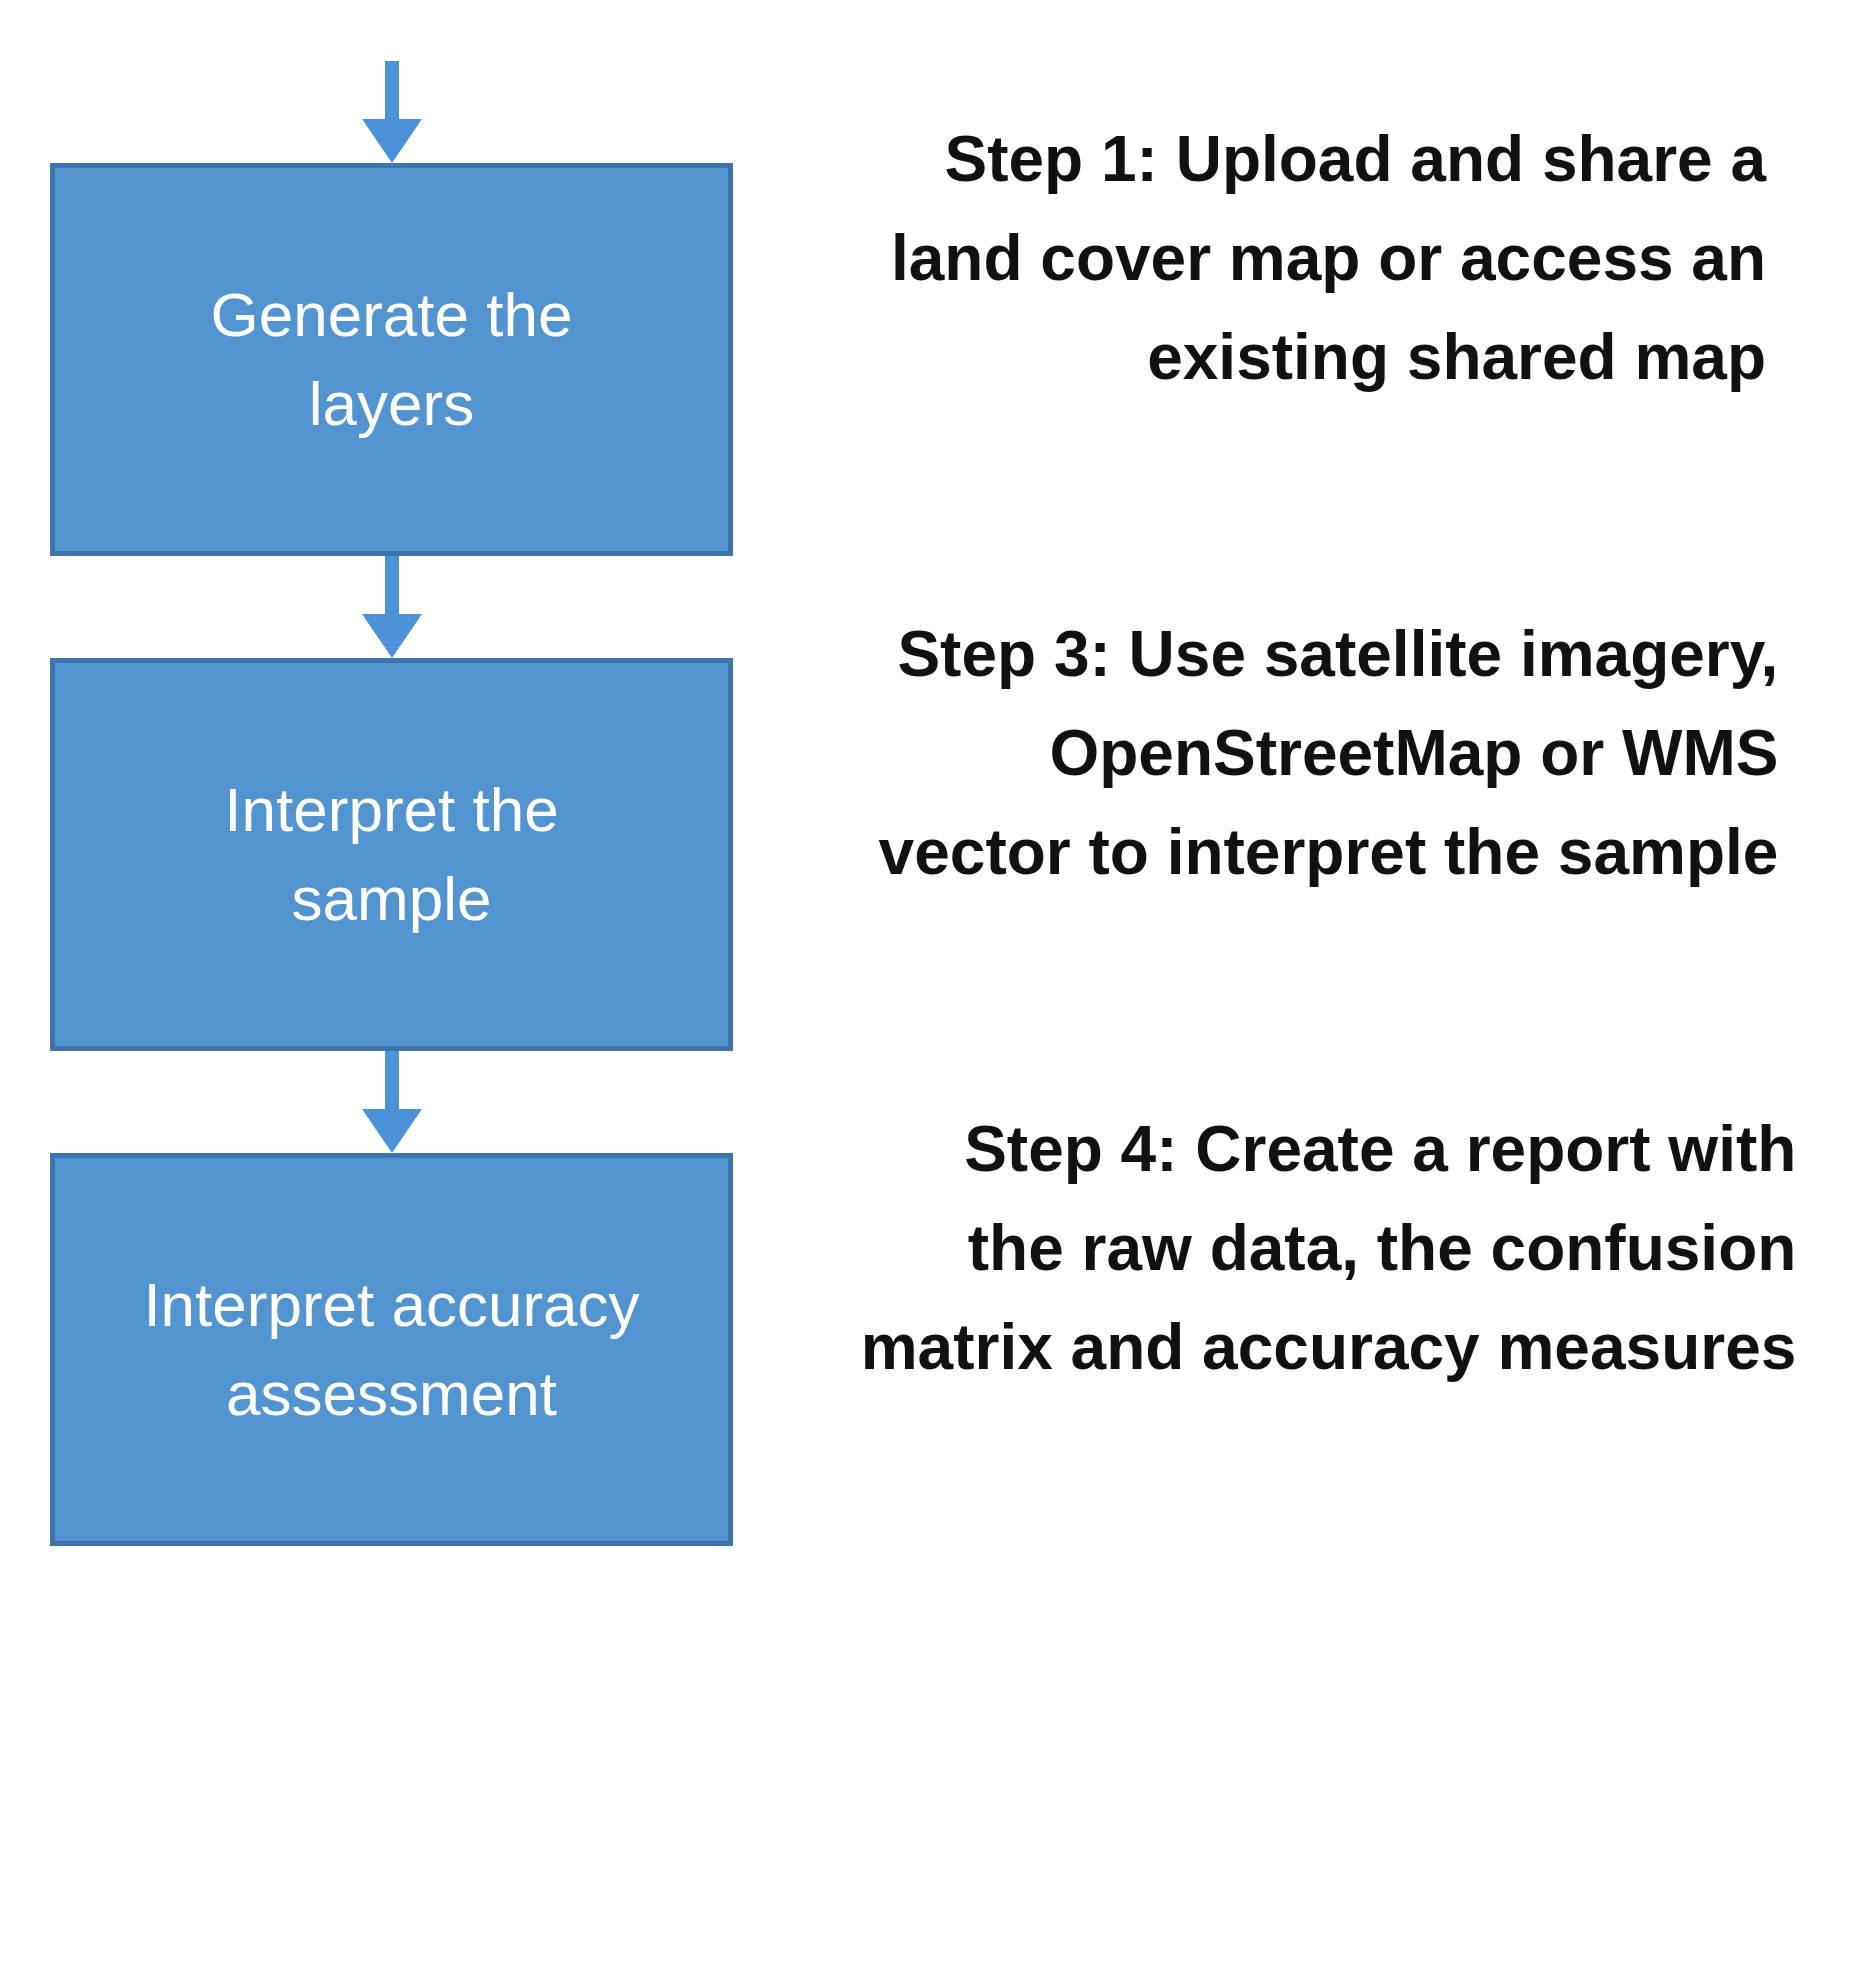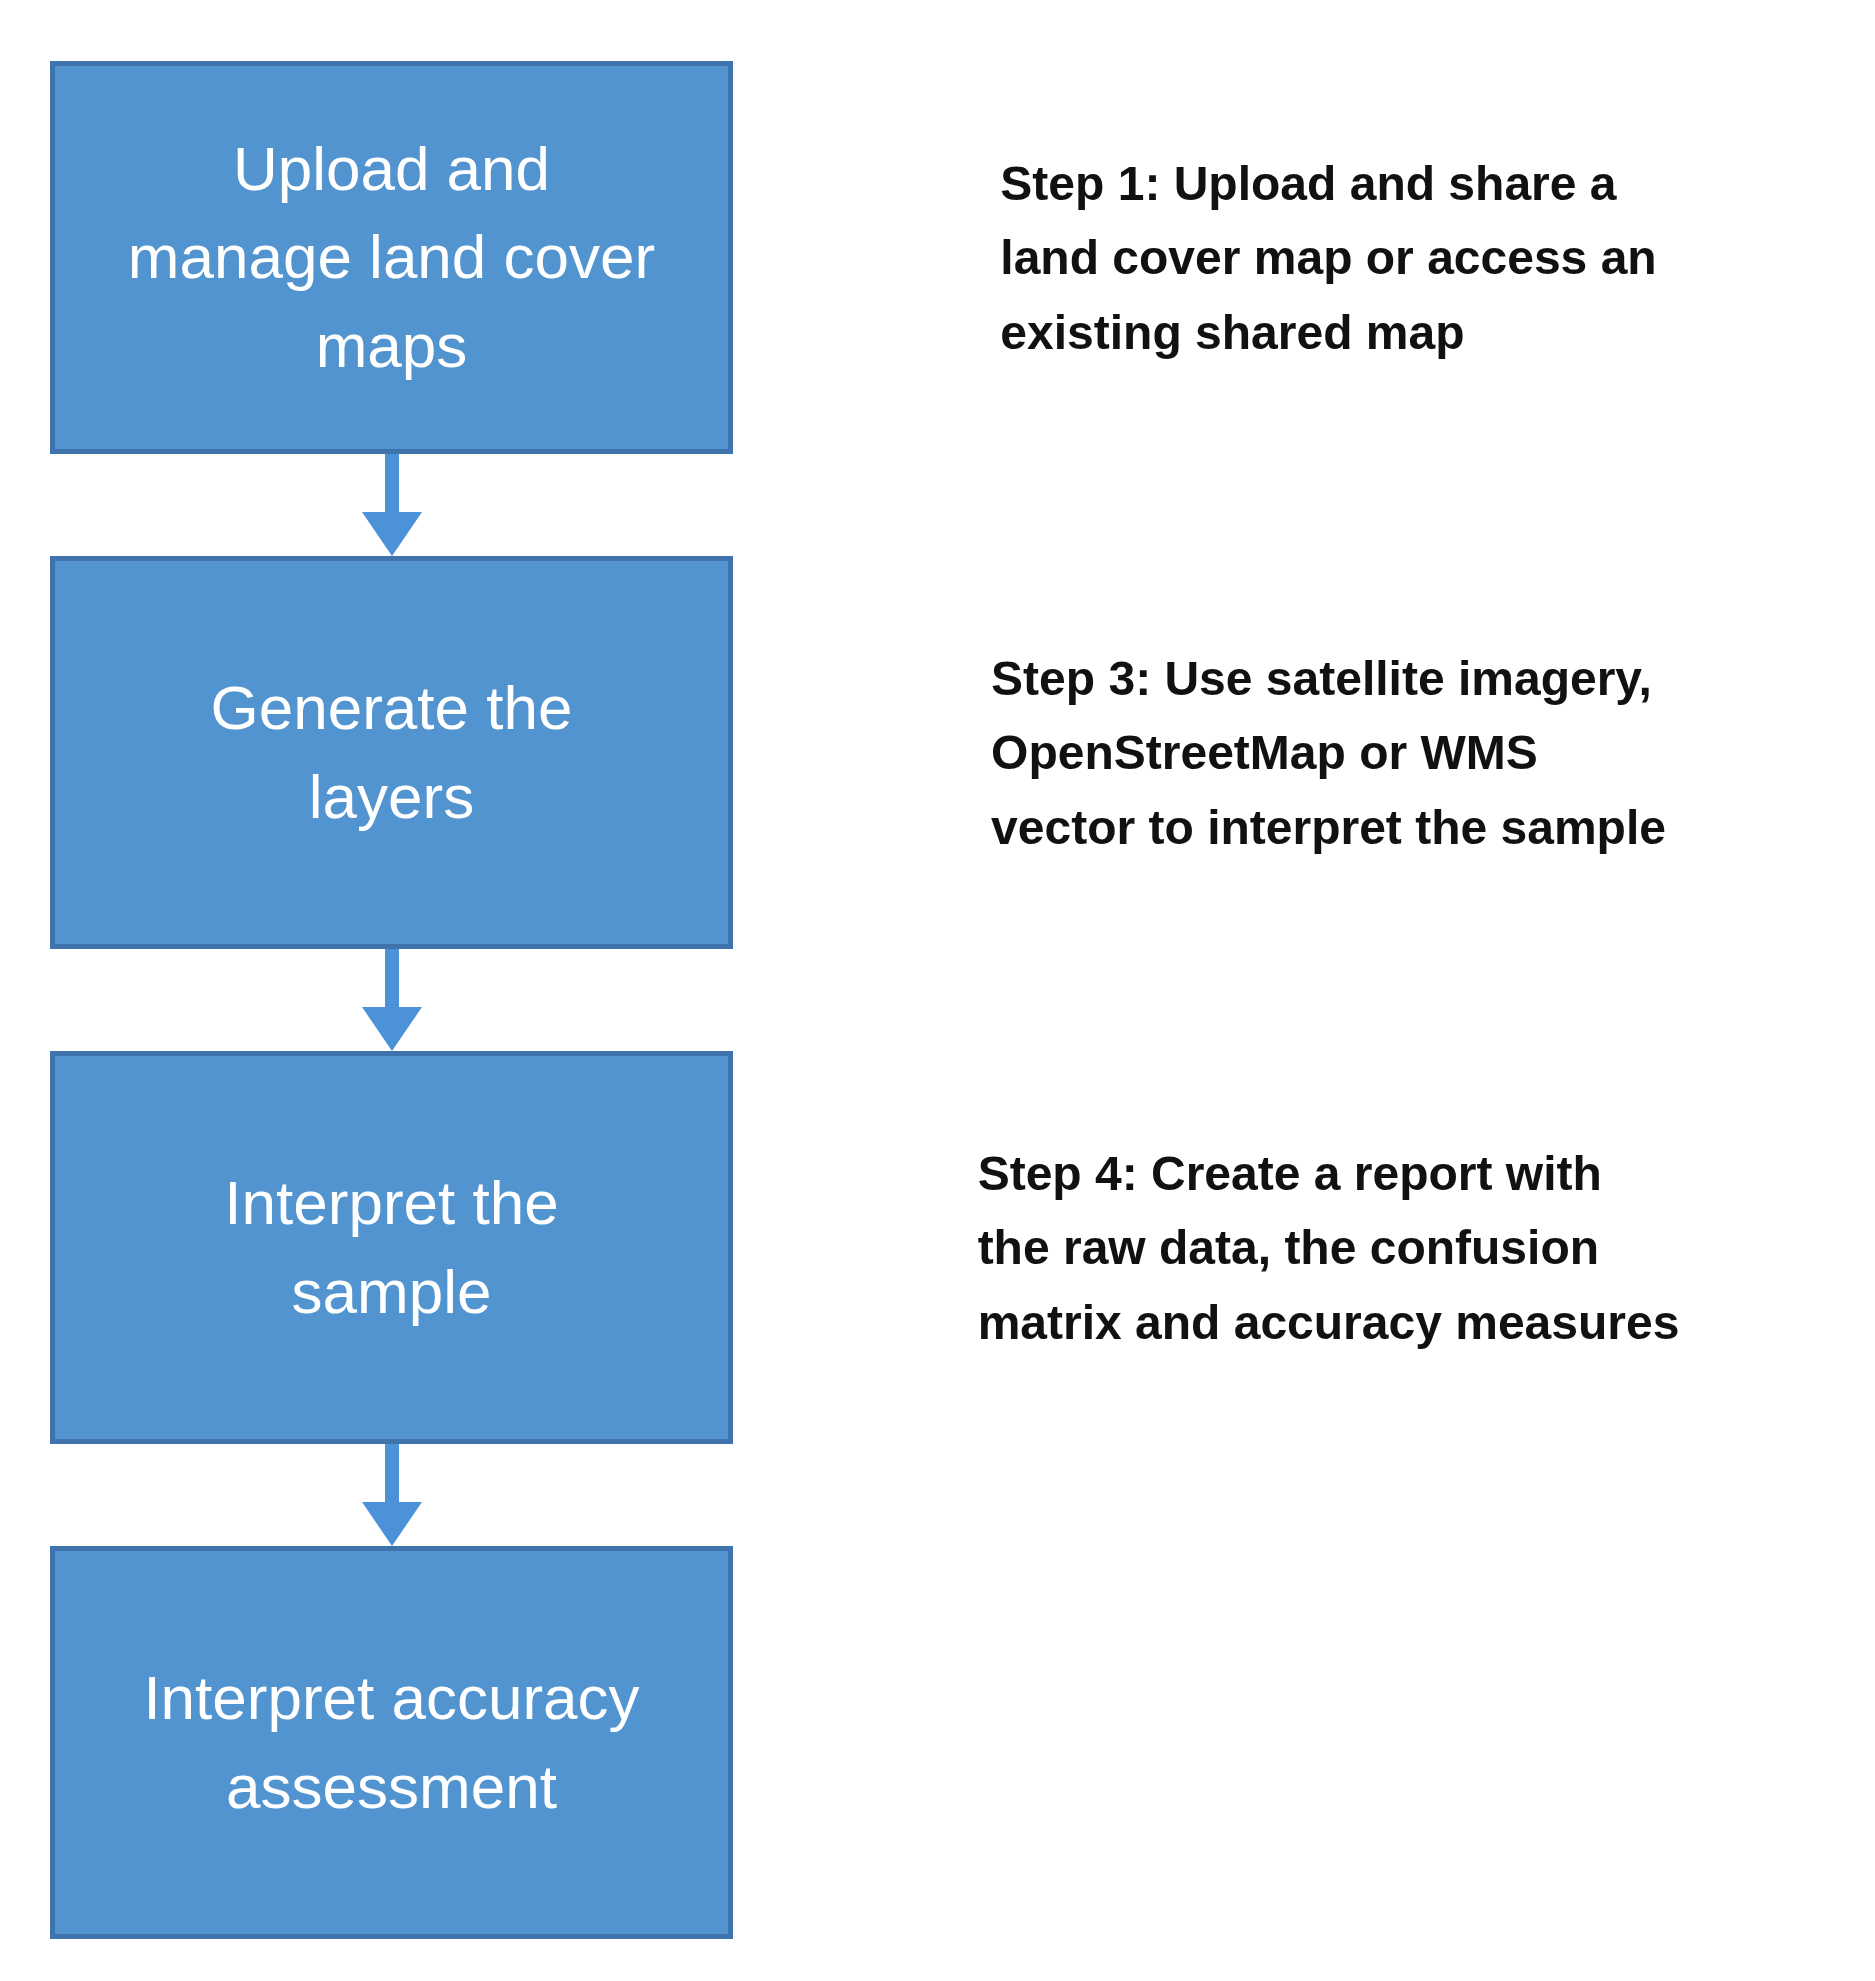--- a/index.html
+++ b/index.html
@@ -71,38 +71,35 @@
     flex: 1 1 auto;
     padding-top: 11px;
     display: flex;
     flex-direction: column;
   }
   .step-desc {
     height: 495px;
     display: flex;
     align-items: center;
     justify-content: center;
-    text-align: left;
+    text-align: right;
     color: var(--step-text);
-    font-size: 48px;
+    font-size: 64px;
     font-weight: 700;
     line-height: 1.55;
     white-space: pre-line;
     padding: 0 10px;
   }
 </style>
 </head>
 <body>
 
 <div class="canvas">
 
   <div class="left-col">
-    <div class="flow-box">Upload and
-manage land cover
-maps</div>
 
     <div class="arrow">
       <div class="stem"></div>
       <div class="head"></div>
     </div>
 
     <div class="flow-box">Generate the
 layers</div>
 
     <div class="arrow">

